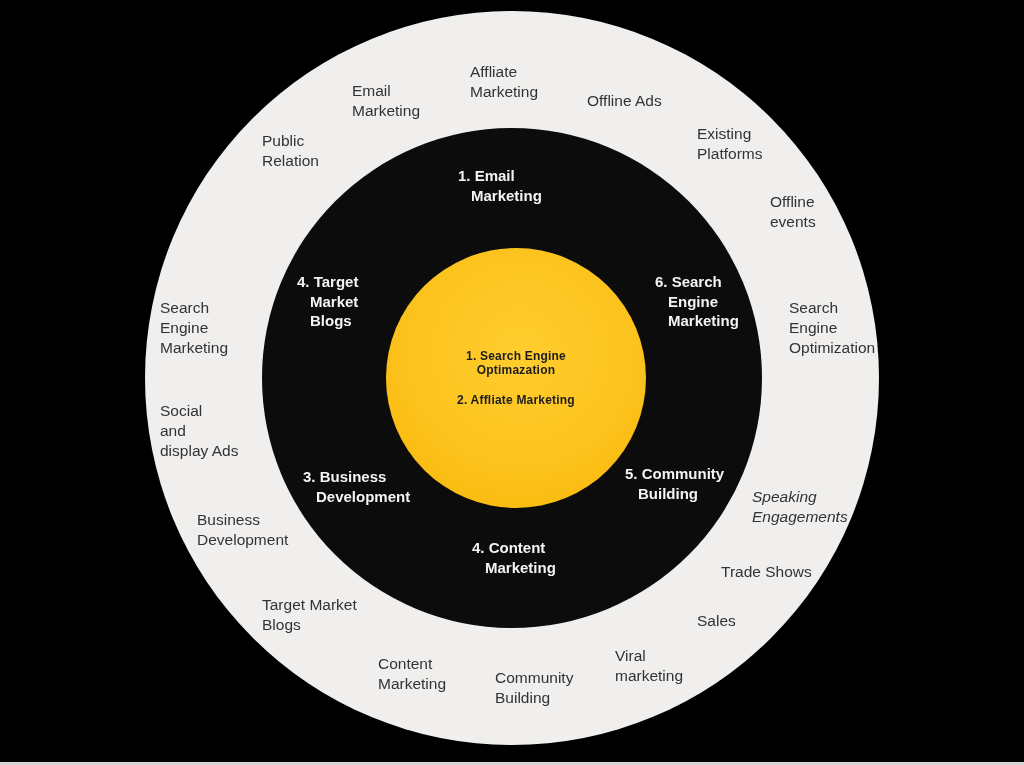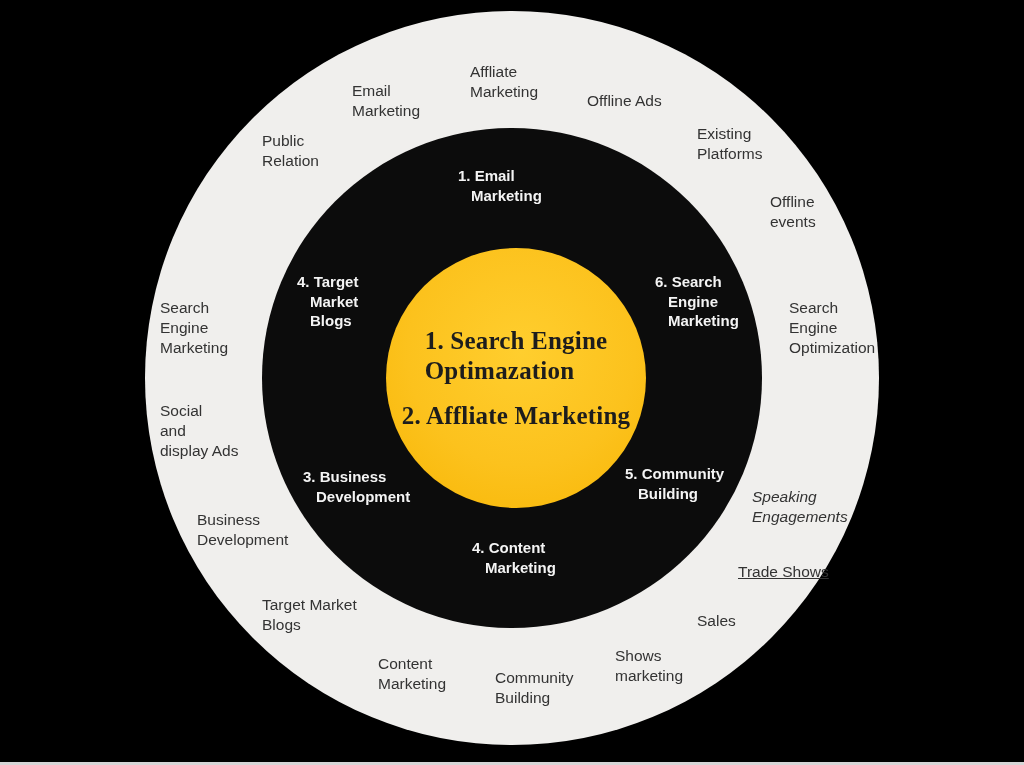--- a/index.html
+++ b/index.html
@@ -53,26 +53,26 @@
     font-weight: bold;
     font-size: 15px;
     line-height: 1.3;
     white-space: pre-line;
     text-align: left;
     padding-left: 13px;
     text-indent: -13px;
   }
   .clabel {
     color: #1d1d1d;
-    font-family: Liberation Serif, serif;
+    font-family: Liberation Sans, sans-serif;
     font-weight: bold;
-    font-size: 25px;
+    font-size: 12px;
     line-height: 1.2;
     white-space: pre-line;
-    text-align: left;
+    text-align: center;
     letter-spacing: 0.2px;
   }
   .bottom-strip {
     position: absolute;
     left: 0; bottom: 0;
     width: 1024px; height: 3px;
     background: #d6d6d6;
   }
 </style>
 </head>
@@ -102,27 +102,27 @@
 Optimization</div>
   <div class="olabel" style="left:160px; top:401px;">Social
 and
 display Ads</div>
   <div class="olabel" style="left:197px; top:510px;">Business
 Development</div>
   <div class="olabel" style="left:752px; top:487px;font-style:italic;">Speaking
 Engagements</div>
   <div class="olabel" style="left:262px; top:595px;">Target Market
 Blogs</div>
-  <div class="olabel" style="left:738px; top:562px;text-decoration:underline;">Trade Shows</div>
+  <div class="olabel" style="left:721px; top:562px;">Trade Shows</div>
   <div class="olabel" style="left:697px; top:611px;">Sales</div>
   <div class="olabel" style="left:378px; top:654px;">Content
 Marketing</div>
   <div class="olabel" style="left:495px; top:668px;">Community
 Building</div>
-  <div class="olabel" style="left:615px; top:646px;">Shows
+  <div class="olabel" style="left:615px; top:646px;">Viral
 marketing</div>
 
   <div class="ilabel" style="left:458px; top:166px;">1. Email
 Marketing</div>
   <div class="ilabel" style="left:297px; top:272px;">4. Target
 Market
 Blogs</div>
   <div class="ilabel" style="left:655px; top:272px;">6. Search
 Engine
 Marketing</div>

